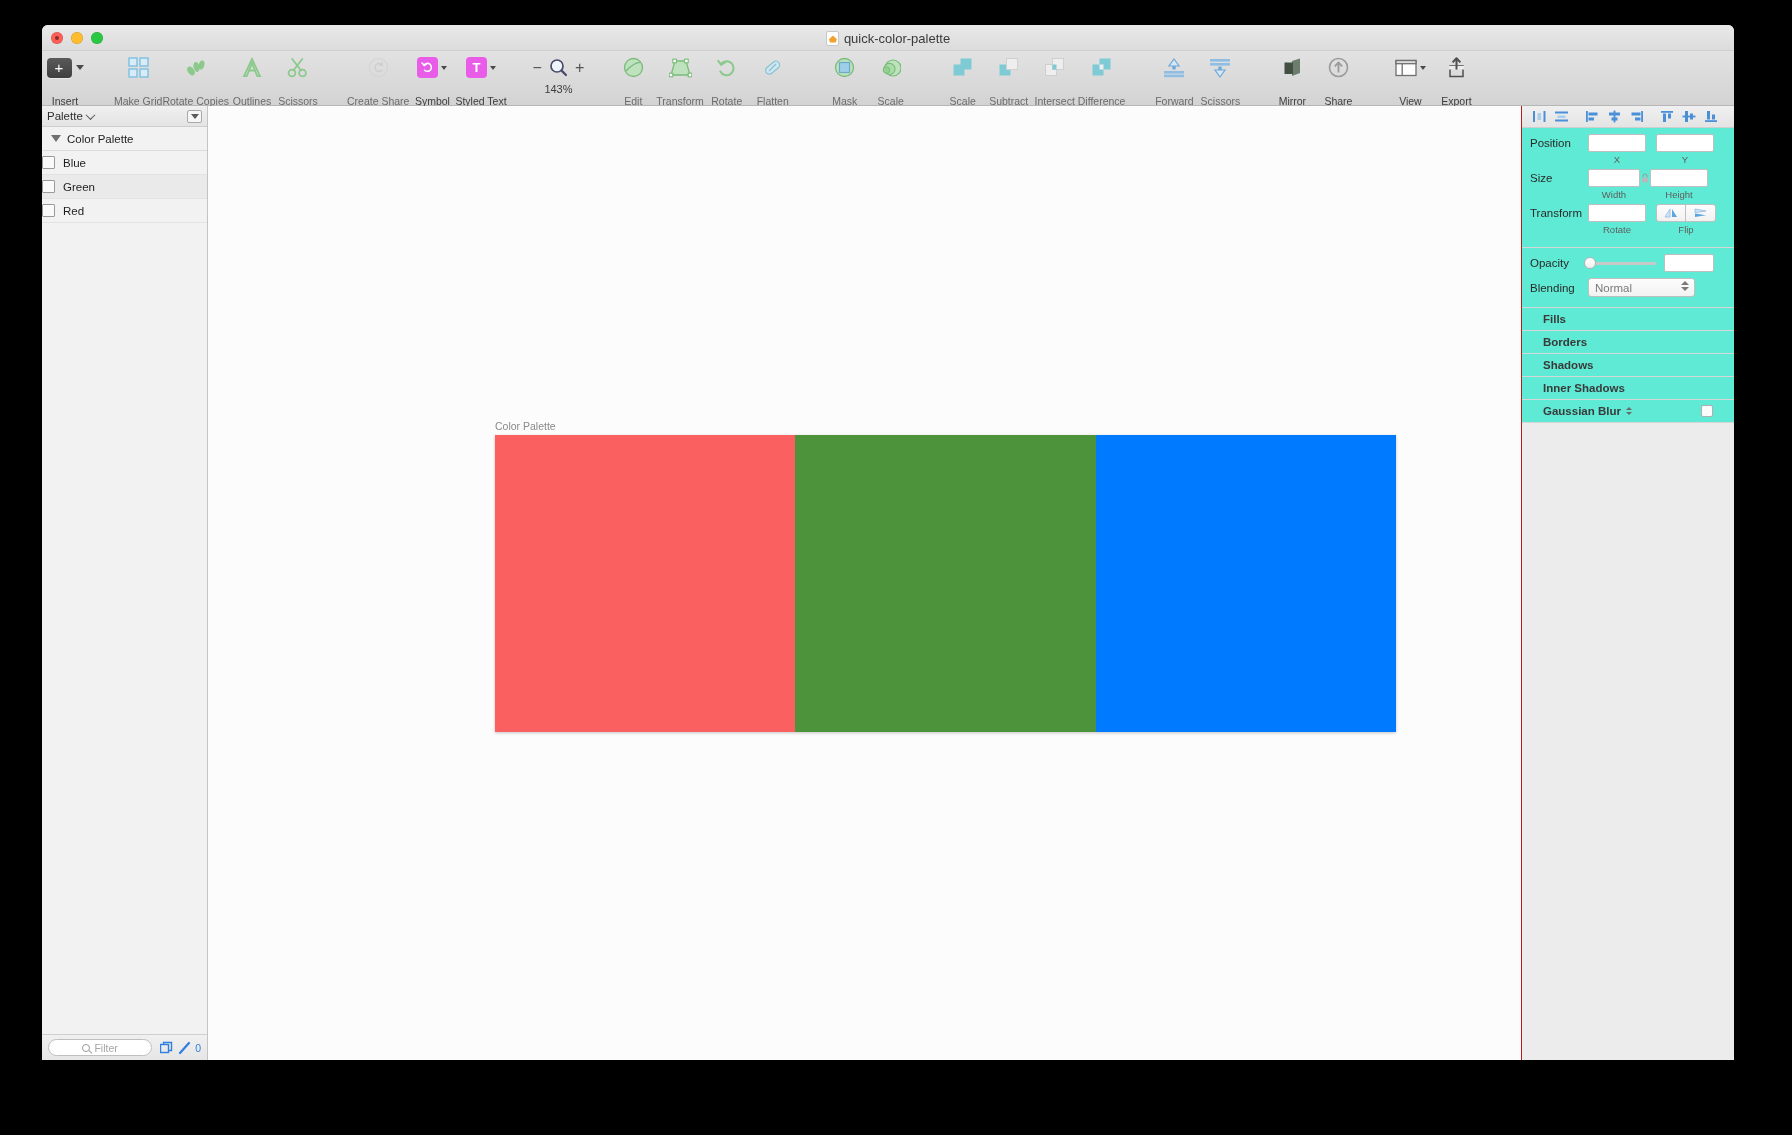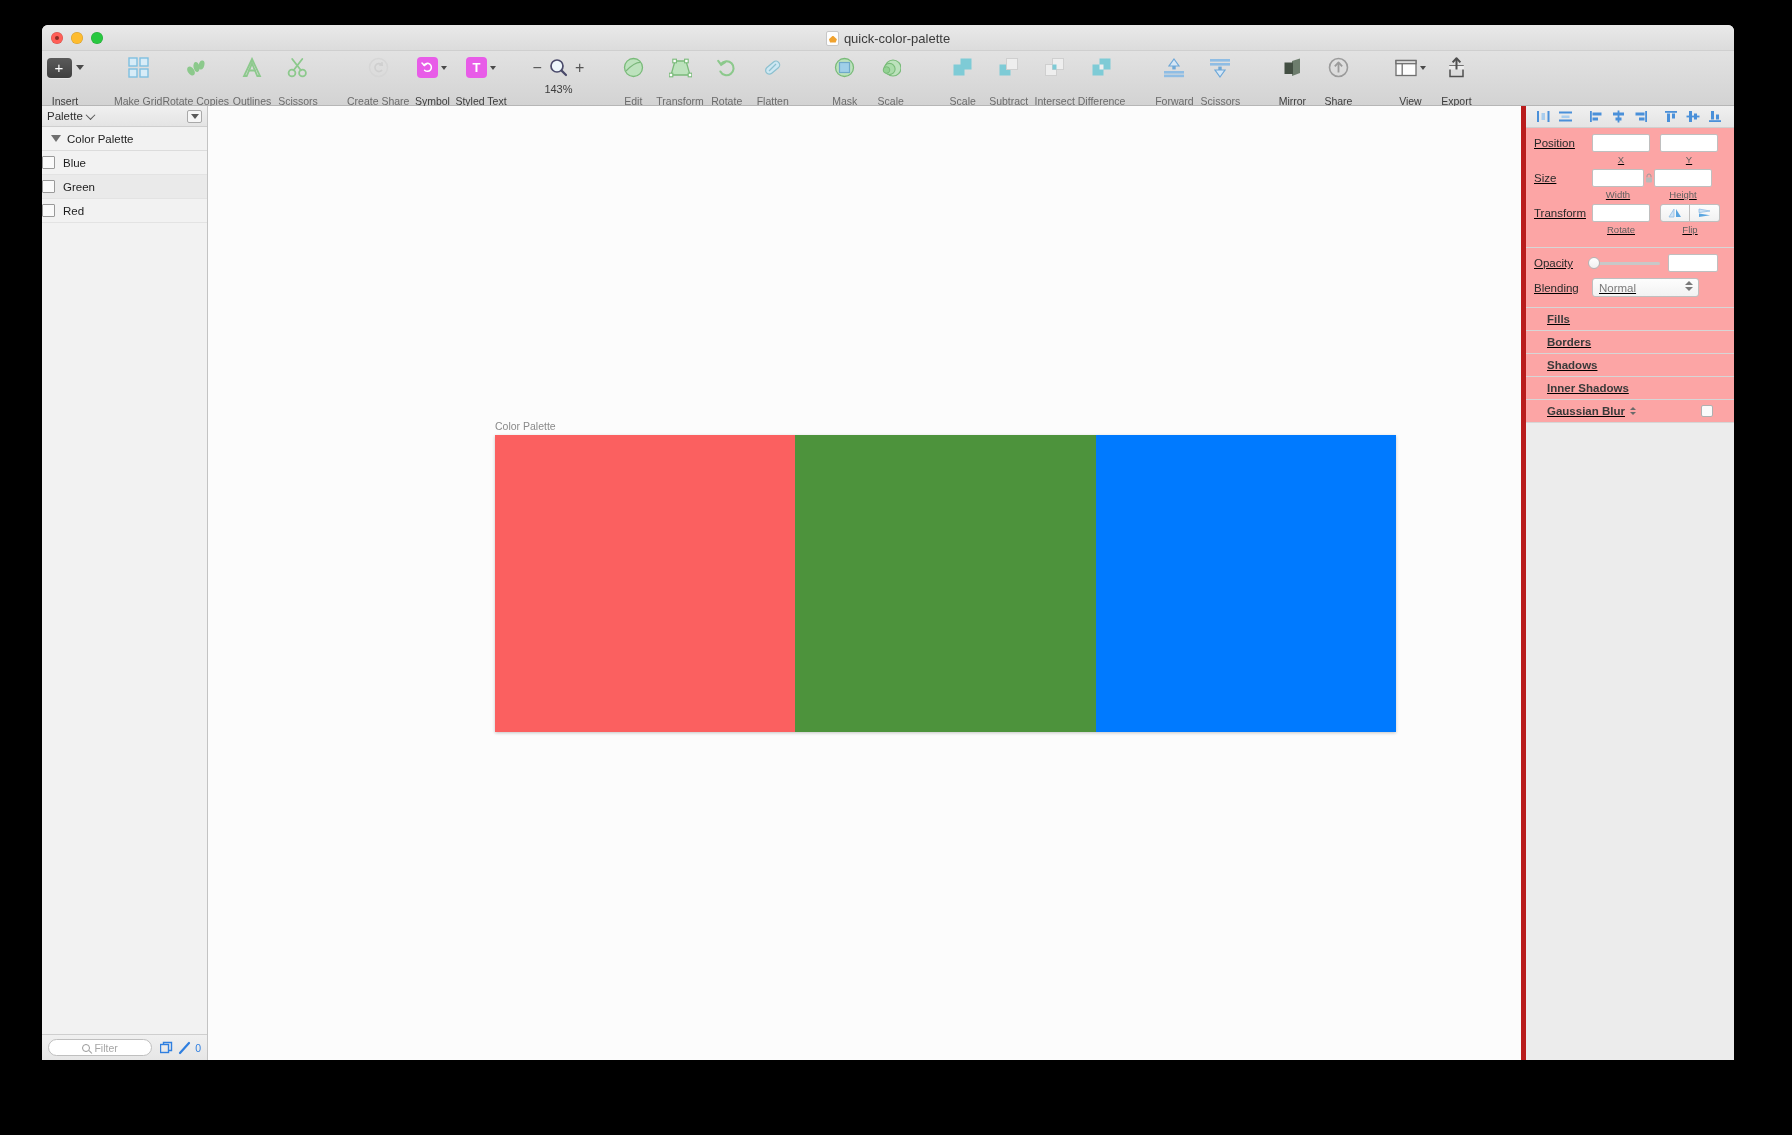--- a/index.html
+++ b/index.html
@@ -163,23 +163,23 @@
   #artboard {
     position: absolute; left: 287px; top: 329px;
     width: 901px; height: 297px;
     display: flex;
     box-shadow: 0 1px 3px rgba(0,0,0,0.22);
   }
   .swatch { height: 100%; }
 
   
   #inspector {
-    width: 213px; background: #fca5a5;
-    border-left: 5px solid #b91c1c;
-    display: flex; flex-direction: column; text-decoration: underline;
+    width: 213px; background: #5eead4;
+    border-left: 1px solid #b91c1c;
+    display: flex; flex-direction: column;
   }
   #align-bar {
     height: 22px; background: linear-gradient(#f0f0f0,#e4e4e4);
     border-bottom: 1px solid #cfcfcf;
     display: flex; align-items: center; padding: 0 7px; gap: 2px;
   }
   .align-btn { width: 20px; height: 16px; display:flex; align-items:center; justify-content:center; }
   .align-sep { width: 7px; }
 
   .insp-sec { padding: 6px 0 8px 0; border-bottom: 1px solid #d6d6d6; }

